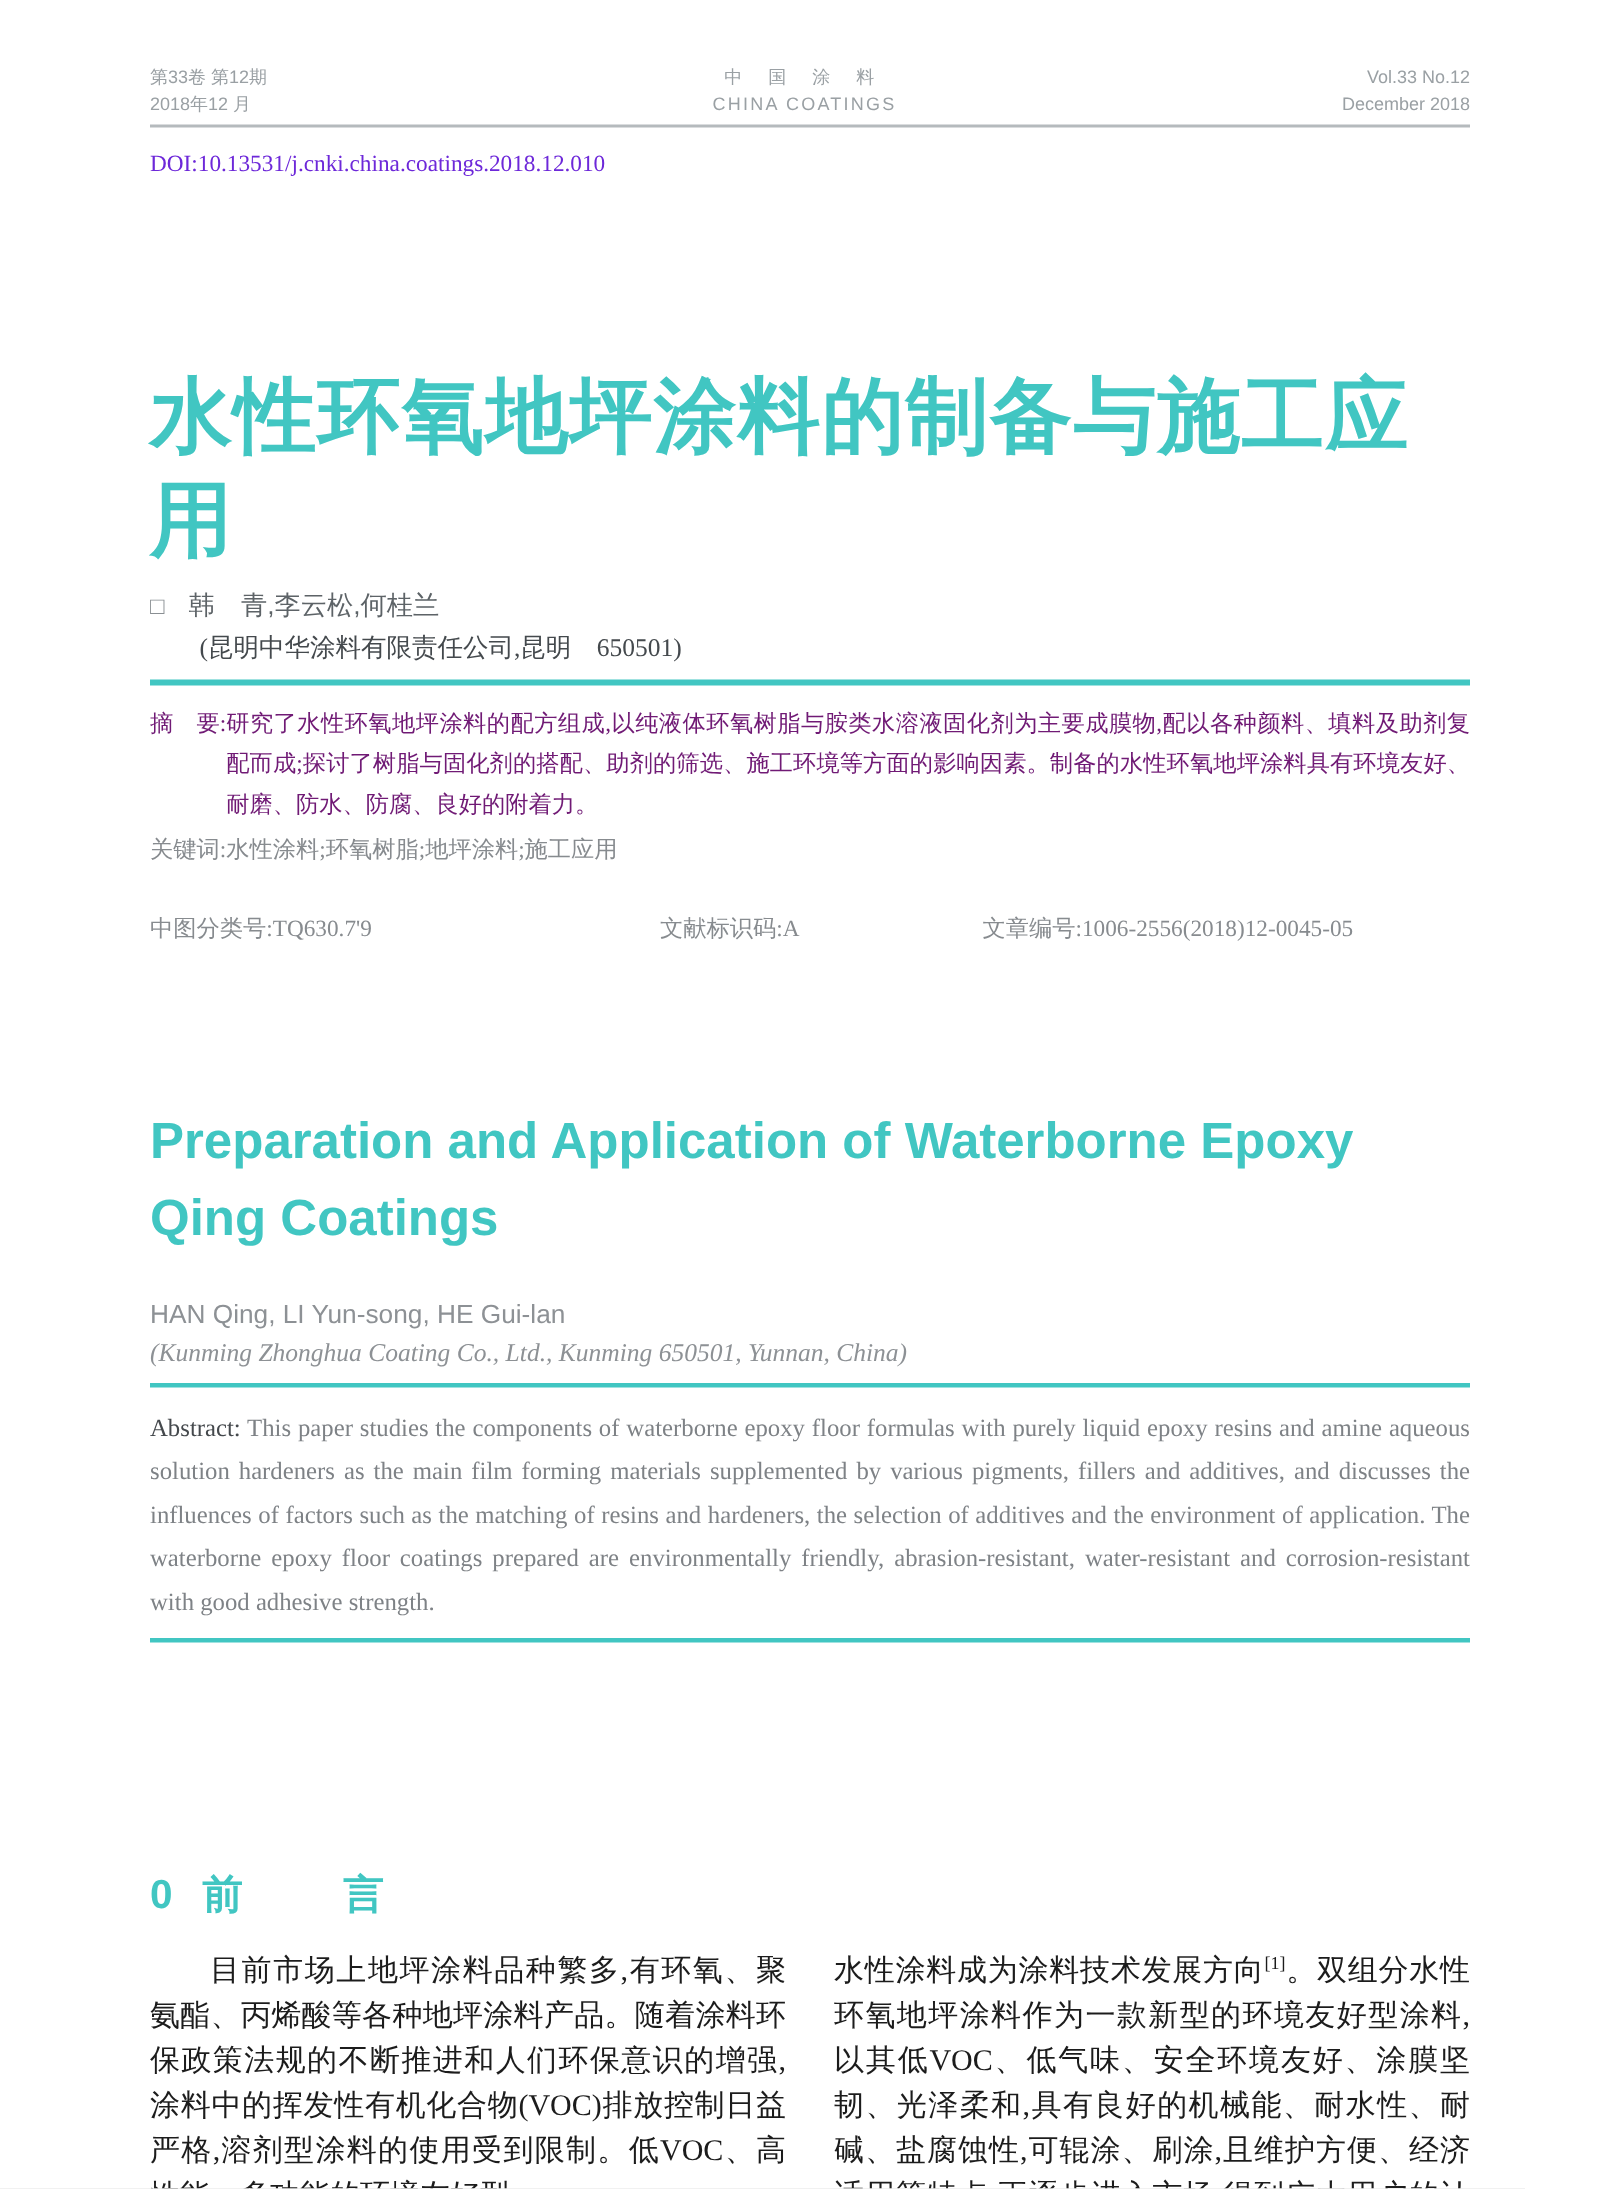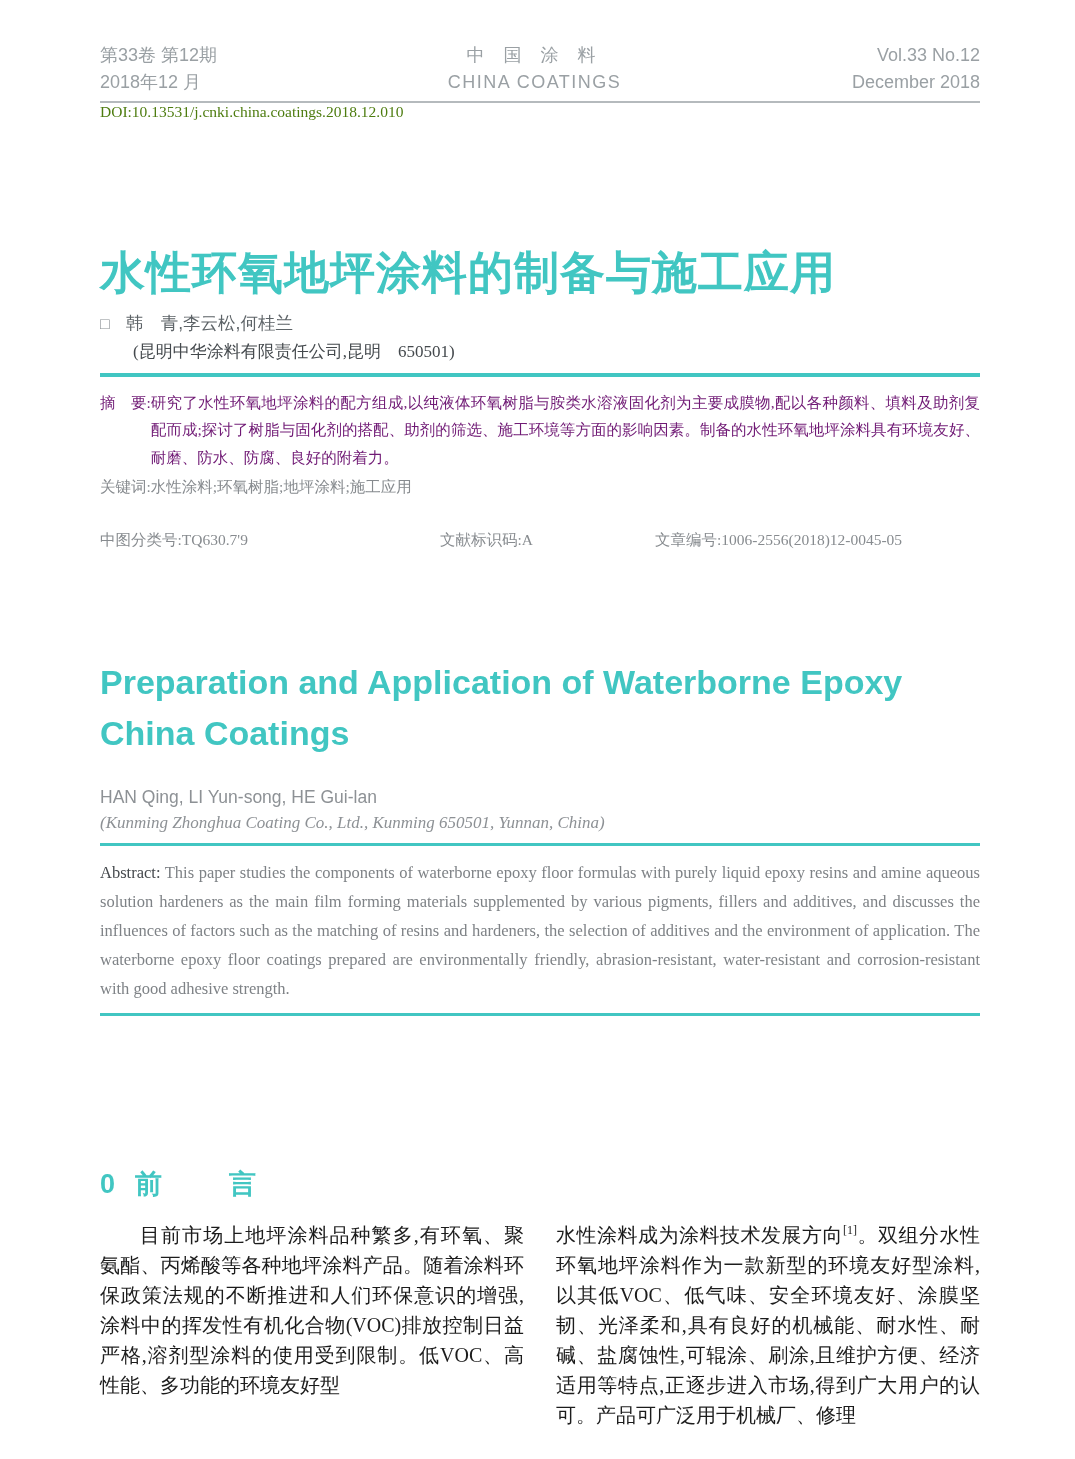--- a/index.html
+++ b/index.html
@@ -4,33 +4,33 @@
 <style>
   * { margin:0; padding:0; box-sizing:border-box; }
   html,body { background:#e8e8e8; }
   .page {
     width:1075px; height:1459px; background:#ffffff; margin:0 auto;
     position:relative; padding:42px 95px 0 100px; overflow:hidden;
     font-family:"Liberation Serif", serif; color:#1e1e1e;
   }
   
   .jheader { display:flex; justify-content:space-between; align-items:flex-start;
-    color:#9aa0a4; font-family:"Liberation Sans", sans-serif; font-size:18px; line-height:1.5; }
+    color:#9aa0a4; font-family:"Liberation Sans", sans-serif; font-size:12px; line-height:1.5; }
   .jheader .hcol.center { text-align:center; }
   .jheader .hcol.right  { text-align:right; }
   .journal-cn { letter-spacing:7px; }
   .journal-en { letter-spacing:1.5px; }
   .header-rule { border-top:2px solid #b5babd; margin-top:5px; }
-  .doi { margin-top:0; font-size:15.5px; color:#4d7c0f; font-family:"Liberation Serif", serif; }
+  .doi { margin-top:16px; font-size:15.5px; color:#6d28d9; font-family:"Liberation Serif", serif; }
 
   
   .title-cn {
     margin-top:124px; color:var(--color-accent,#41c6c2);
     font-family:"Liberation Sans", sans-serif; font-weight:800;
-    font-size:45px; line-height:1.25; letter-spacing:1px;
+    font-size:55px; line-height:1.25; letter-spacing:1px;
   }
   .byline { margin-top:10px; font-family:"Liberation Sans", sans-serif;
     font-size:17.5px; color:#5d6367; }
   .byline .marker { display:inline-block; margin-right:16px; color:#8a8f93; font-size:16px; }
   .affil-cn { margin-top:5px; padding-left:33px; font-family:Liberation Serif, serif;
     font-size:17px; color:#44494d; }
   .teal-rule { height:4px; background:var(--color-accent,#41c6c2); margin-top:10px; }
   .teal-rule.mid { height:3px; }
   .teal-rule.thin { height:3px; }
 
@@ -112,21 +112,21 @@
   <div class="keywords-cn">
     <span>关键词:</span><span>水性涂料;环氧树脂;地坪涂料;施工应用</span>
   </div>
 
   <div class="class-row">
     <span class="seg1">中图分类号:TQ630.7'9</span>
     <span class="seg2">文献标识码:A</span>
     <span class="seg3">文章编号:1006-2556(2018)12-0045-05</span>
   </div>
 
-  <h2 class="title-en">Preparation and Application of Waterborne Epoxy China Coatings</h2>
+  <h2 class="title-en">Preparation and Application of Waterborne Epoxy Qing Coatings</h2>
 
   <div class="authors-en">HAN Qing, LI Yun-song, HE Gui-lan</div>
   <div class="affil-en">(Kunming Zhonghua Coating Co., Ltd., Kunming 650501, Yunnan, China)</div>
 
   <div class="teal-rule mid"></div>
 
   <div class="abstract-en">
     <span class="blabel">Abstract:</span><span> This paper studies the components of waterborne epoxy floor formulas with purely liquid epoxy resins and amine aqueous solution hardeners as the main film forming materials supplemented by various pigments, fillers and additives, and discusses the influences of factors such as the matching of resins and hardeners, the selection of additives and the environment of application. The waterborne epoxy floor coatings prepared are environmentally friendly, abrasion-resistant, water-resistant and corrosion-resistant with good adhesive strength.</span>
   </div>
 

